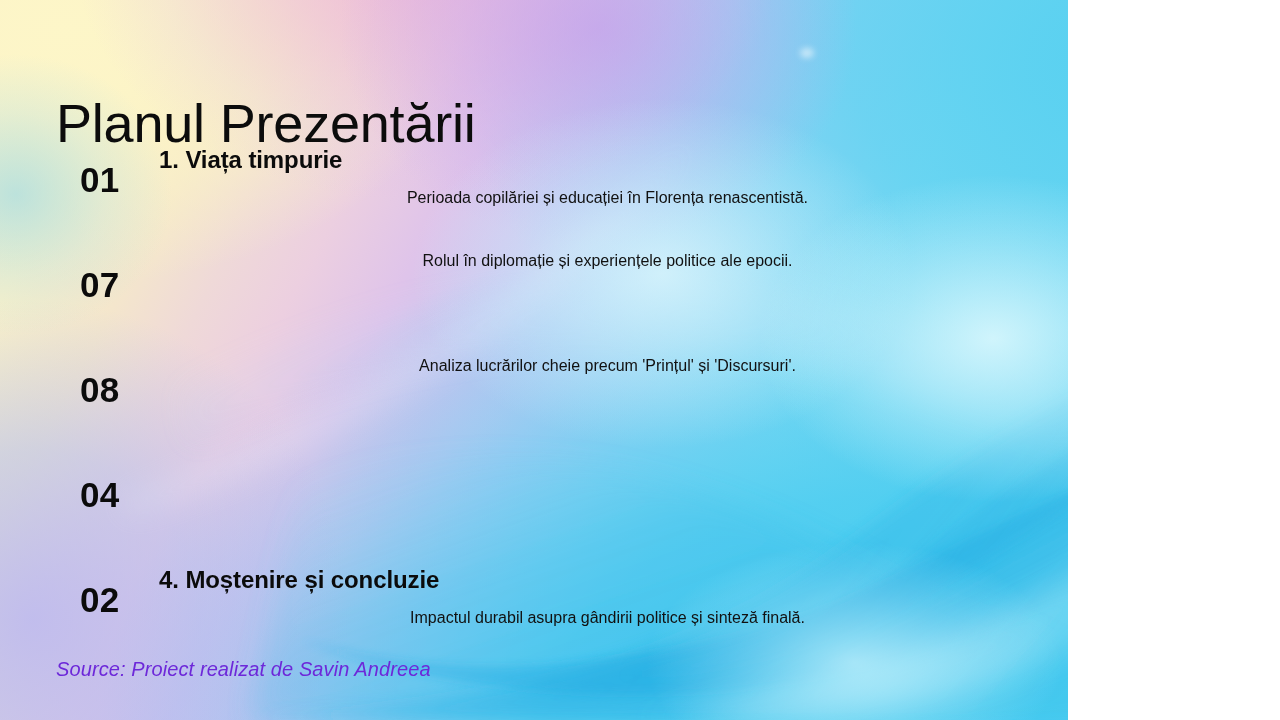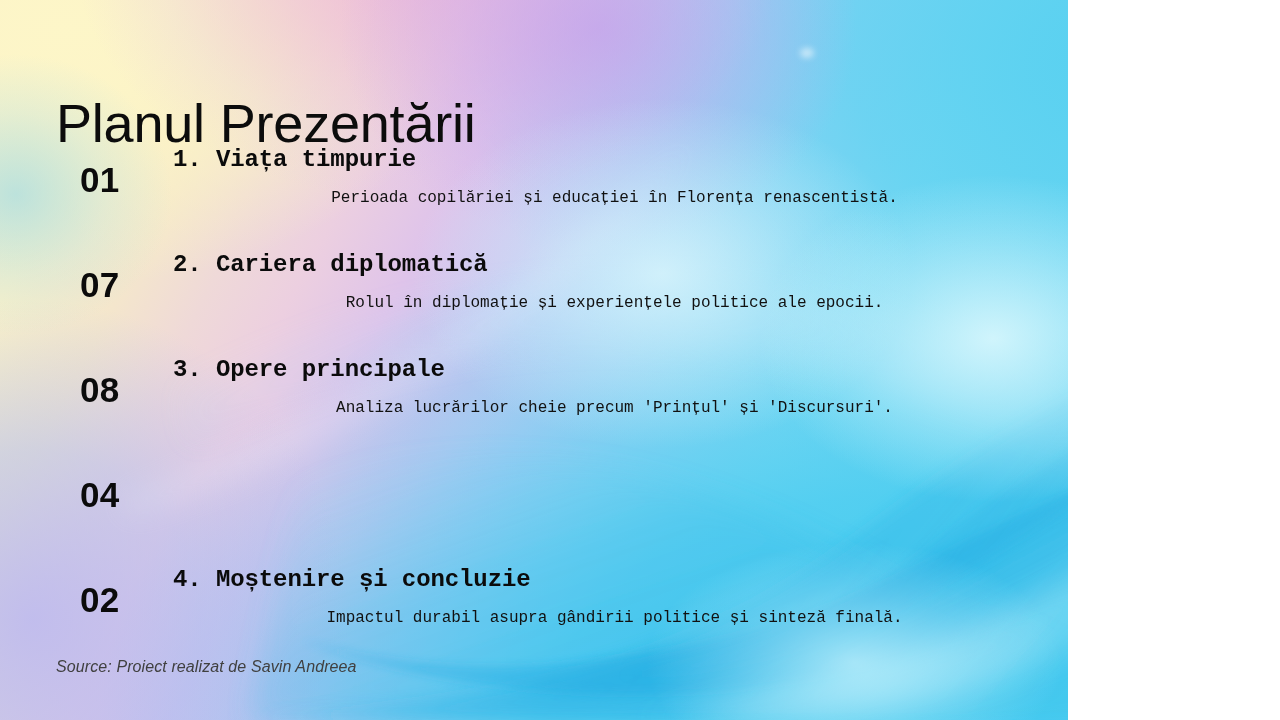--- a/index.html
+++ b/index.html
@@ -142,24 +142,23 @@
     width: 96px;
     font-size: 35px;
     font-weight: 700;
     color: #0b0b0b;
     letter-spacing: 0.4px;
     font-stretch: condensed;
     margin-left: 8px;
   }
   .item-body {
     position: absolute;
-    left: 117px;
+    left: 103px;
     top: 0;
     right: 0;
-    font-family: Liberation Mono, monospace;
   }
   .item-heading {
     font-size: 24px;
     font-weight: 700;
     color: #0b0b0b;
     line-height: 1.18;
     margin: 0 0 14px 0;
     letter-spacing: -0.1px;
   }
   .item-desc {
@@ -167,24 +166,24 @@
     font-weight: 400;
     color: #111111;
     line-height: 1.3;
     margin: 0;
     text-align: center;
   }
   .source-note {
     position: absolute;
     left: 56px;
     top: 658px;
-    font-size: 16px;
+    font-size: 20px;
     font-style: italic;
     font-weight: 400;
-    color: #404040;
+    color: #6d28d9;
     letter-spacing: 0.1px;
   }
 </style>
 </head>
 <body>
 
 <div id="slide">
 
   <div class="bg-layer bg-base"></div>
   <div class="bg-layer bg-wash-blue-tr"></div>
@@ -277,29 +276,27 @@
         <div class="item-number">01</div>
         <div class="item-body">
           <div class="item-heading">1. Viața timpurie</div>
           <div class="item-desc">Perioada copilăriei și educației în Florența renascentistă.</div>
         </div>
       </div>
 
       <div class="agenda-item">
         <div class="item-number">07</div>
         <div class="item-body">
-          <div class="item-heading">2. Cariera diplomatică</div>
           <div class="item-desc">Rolul în diplomație și experiențele politice ale epocii.</div>
         </div>
       </div>
 
       <div class="agenda-item">
         <div class="item-number">08</div>
         <div class="item-body">
-          <div class="item-heading">3. Opere principale</div>
           <div class="item-desc">Analiza lucrărilor cheie precum 'Prințul' și 'Discursuri'.</div>
         </div>
       </div>
 
       <div class="agenda-item">
         <div class="item-number">04</div>
       </div>
 
       <div class="agenda-item">
         <div class="item-number">02</div>

